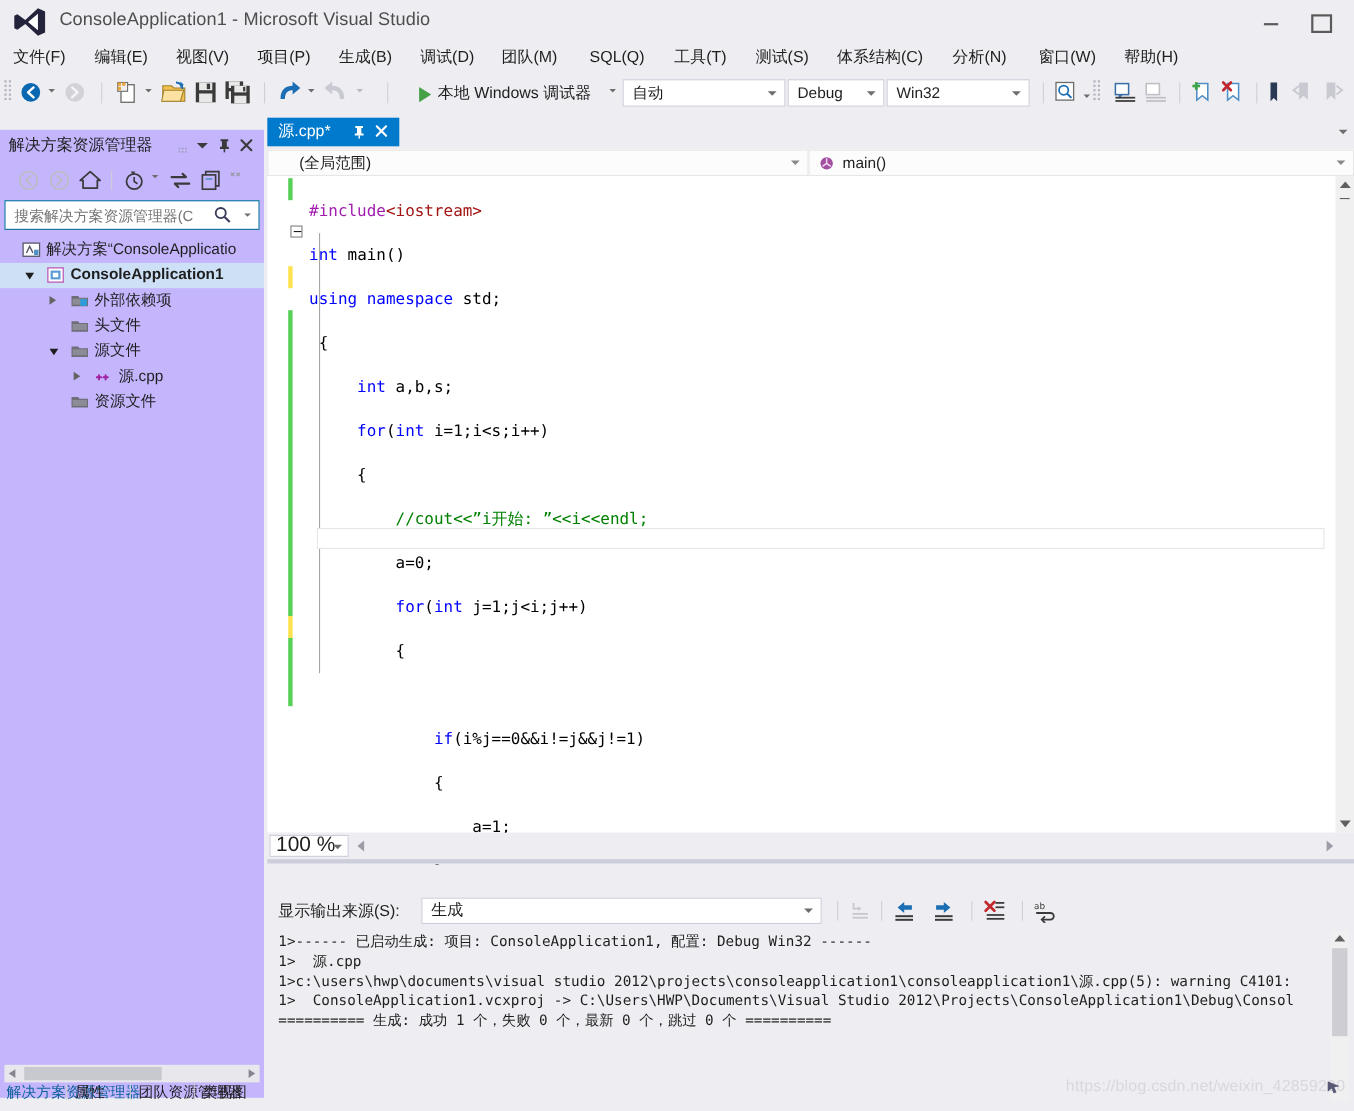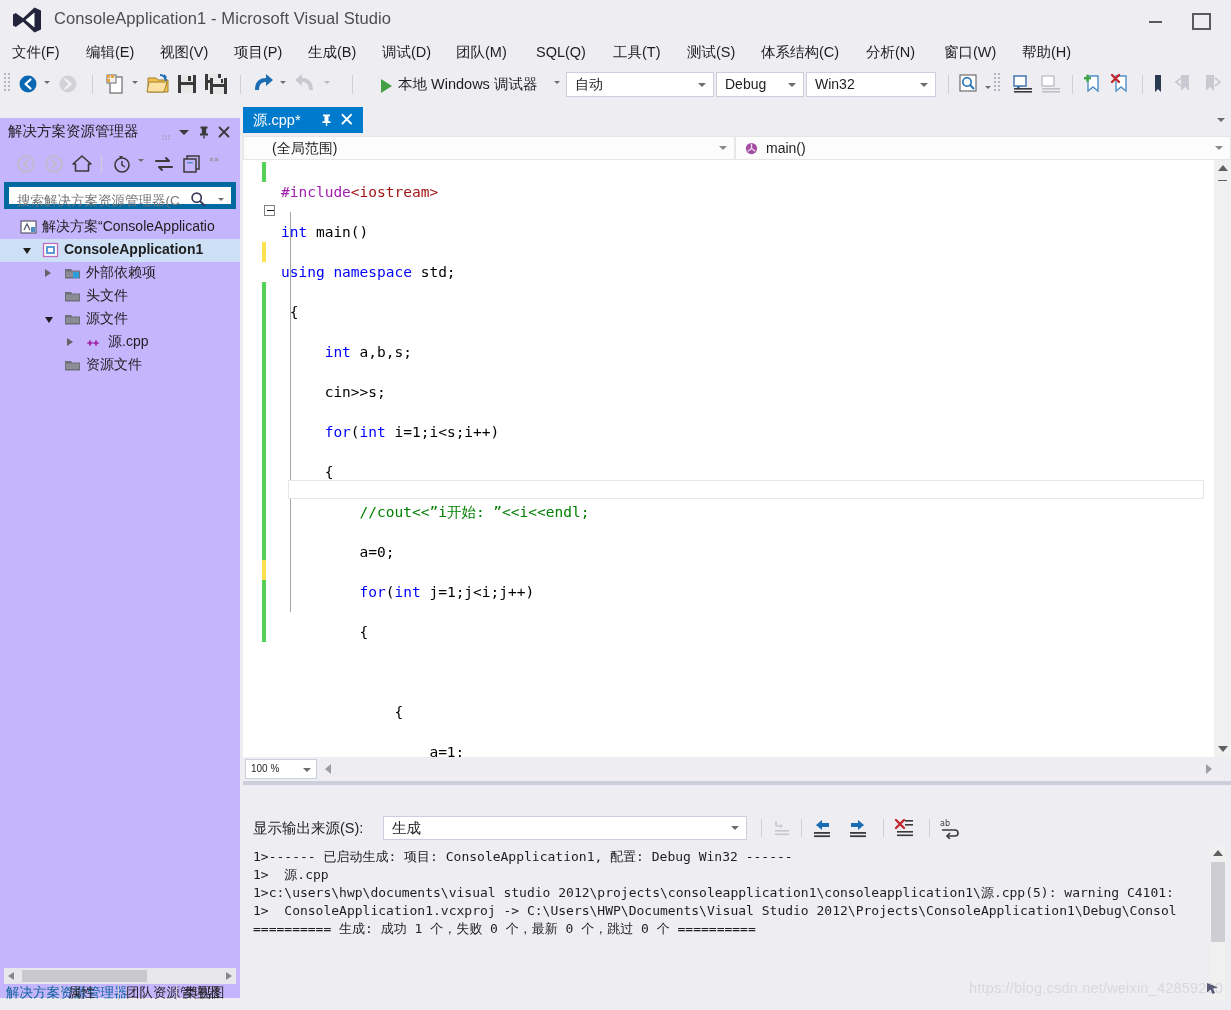--- a/index.html
+++ b/index.html
@@ -122,21 +122,21 @@
     position: absolute; left: 8px; top: 4px;
     font-size: 14.5px; color: #1E1E1E; white-space: nowrap;
   }
   .se-hdr-btn { position: absolute; top: 6px; width: 16px; height: 16px; cursor: default; }
   .se-toolbar {
     position: absolute; left: 0; top: 30px; width: 240px; height: 32px;
   }
   .se-tb-btn { position: absolute; top: 4px; width: 24px; height: 24px; cursor: default; }
   .se-search {
     position: absolute; left: 4px; top: 64px; width: 232px; height: 27px;
-    background: #FFFFFF; border: 5px solid #0369a1;
+    background: #FFFFFF; border: 1px solid #0369a1;
   }
   .se-search input {
     position: absolute; left: 6px; top: 3px; width: 178px; height: 20px;
     border: 0; outline: 0; background: transparent;
     font-family: "Liberation Sans", sans-serif; font-size: 13.5px; color: #636363;
   }
   .se-tree { position: absolute; left: 0; top: 98px; width: 240px; }
   .tr-row {
     position: relative; height: 23px; white-space: nowrap; cursor: default;
     font-size: 14px; color: #1E1E1E;
@@ -254,21 +254,21 @@
   .ed-vscroll .plus-minus {
     position: absolute; left: 4px; width: 9px; height: 1px; background: #606060;
   }
   .ed-statusrow {
     position: absolute; left: 243px; top: 757px; width: 988px; height: 24px;
     background: #EEEEF2;
   }
   .zoom-combo {
     position: absolute; left: 2px; top: 2px; width: 72px; height: 20px;
     background: #FFFFFF; border: 1px solid #CCCEDB;
-    font-size: 10px; color: #1E1E1E; line-height: 18px; padding-left: 5px; cursor: default;
+    font-size: 19px; color: #1E1E1E; line-height: 18px; padding-left: 5px; cursor: default;
   }
   .zoom-combo .zc-caret {
     position: absolute; right: 5px; top: 8px; width: 0; height: 0;
     border-left: 4px solid transparent; border-right: 4px solid transparent;
     border-top: 4px solid #6D6D6D;
   }
   .hs-left {
     position: absolute; left: 82px; top: 7px; width: 0; height: 0;
     border-top: 5px solid transparent; border-bottom: 5px solid transparent;
     border-right: 6px solid #9C9CA6;
@@ -719,28 +719,28 @@
     <div class="ed-fold-line" style="top:52px;height:400px"></div>
 
     <div class="ed-curline" style="top:320px"></div>
 
     <div class="code">
 <span class="ln"><span class="tk-pp">#include</span><span class="tk-str2">&lt;iostream&gt;</span></span>
 <span class="ln"><span class="tk-kw">int</span> main()</span>
 <span class="ln"><span class="tk-kw">using namespace</span> std;</span>
 <span class="ln"> {</span>
 <span class="ln">     <span class="tk-kw">int</span> a,b,s;</span>
-<span class="ln">     cin&gt;&gt;s;</span>
 <span class="ln">     <span class="tk-kw">for</span>(<span class="tk-kw">int</span> i=1;i&lt;s;i++)</span>
 <span class="ln">     {</span>
 <span class="ln">         <span class="tk-cmt">//cout&lt;&lt;”i开始: ”&lt;&lt;i&lt;&lt;endl;</span></span>
 <span class="ln">         a=0;</span>
 <span class="ln">         <span class="tk-kw">for</span>(<span class="tk-kw">int</span> j=1;j&lt;i;j++)</span>
 <span class="ln">         {</span>
 <span class="ln"> </span>
+<span class="ln">             <span class="tk-kw">if</span>(i%j==0&amp;&amp;i!=j&amp;&amp;j!=1)</span>
 <span class="ln">             {</span>
 <span class="ln">                 a=1;</span>
 <span class="ln">             }</span>
 <span class="ln">             <span class="tk-cmt">//cout&lt;&lt;”j: ”&lt;&lt;j&lt;&lt;endl;</span></span>
 <span class="ln">         }</span>
 <span class="ln">         <span class="tk-kw">if</span>(a!=1&amp;&amp;i!=1)</span>
 <span class="ln">         {cout&lt;&lt;i&lt;&lt;endl;}<span class="tk-cmt">//&lt;&lt;endl&lt;&lt;endl&lt;&lt;”最后: ”</span></span>
 
 
     </div>

